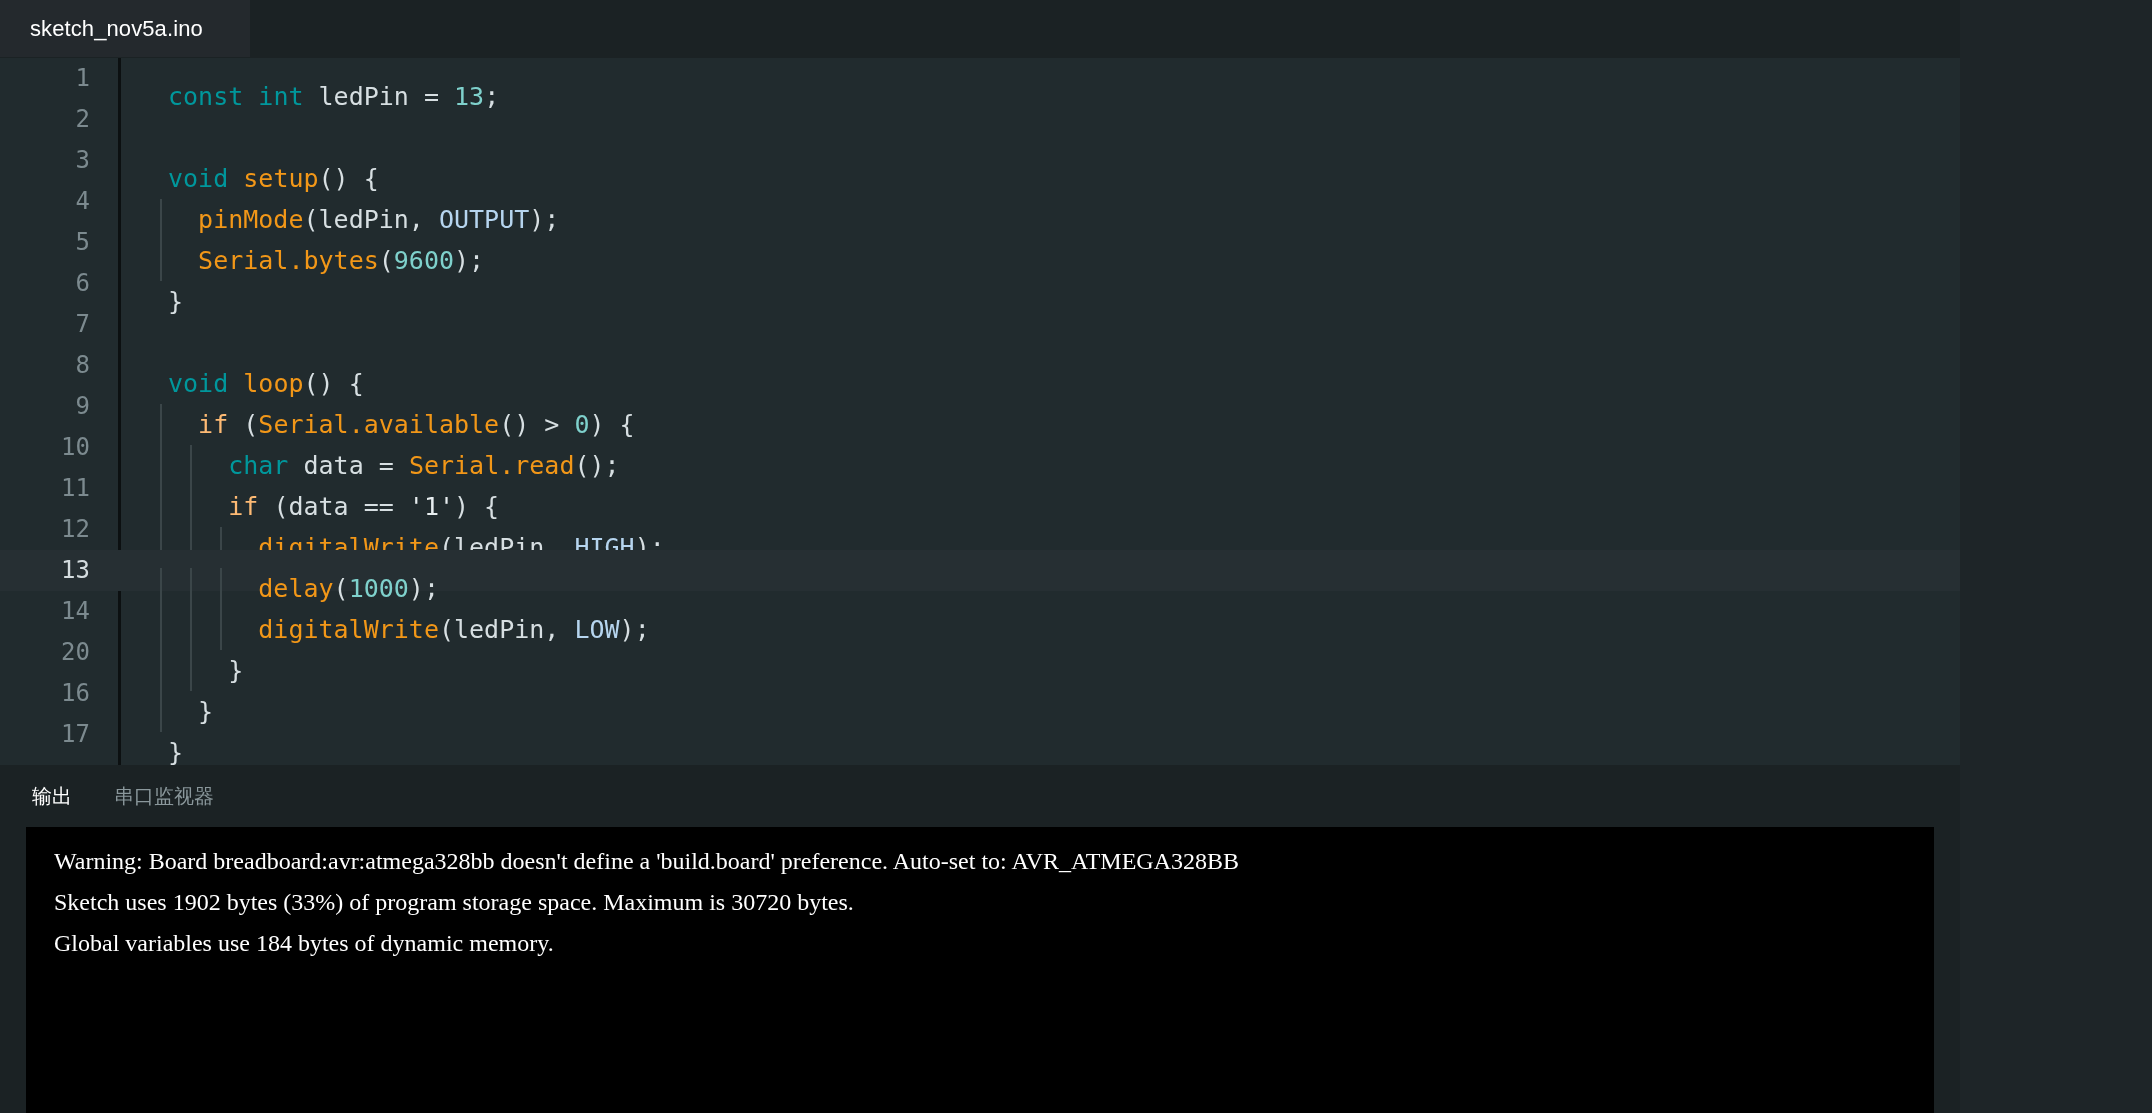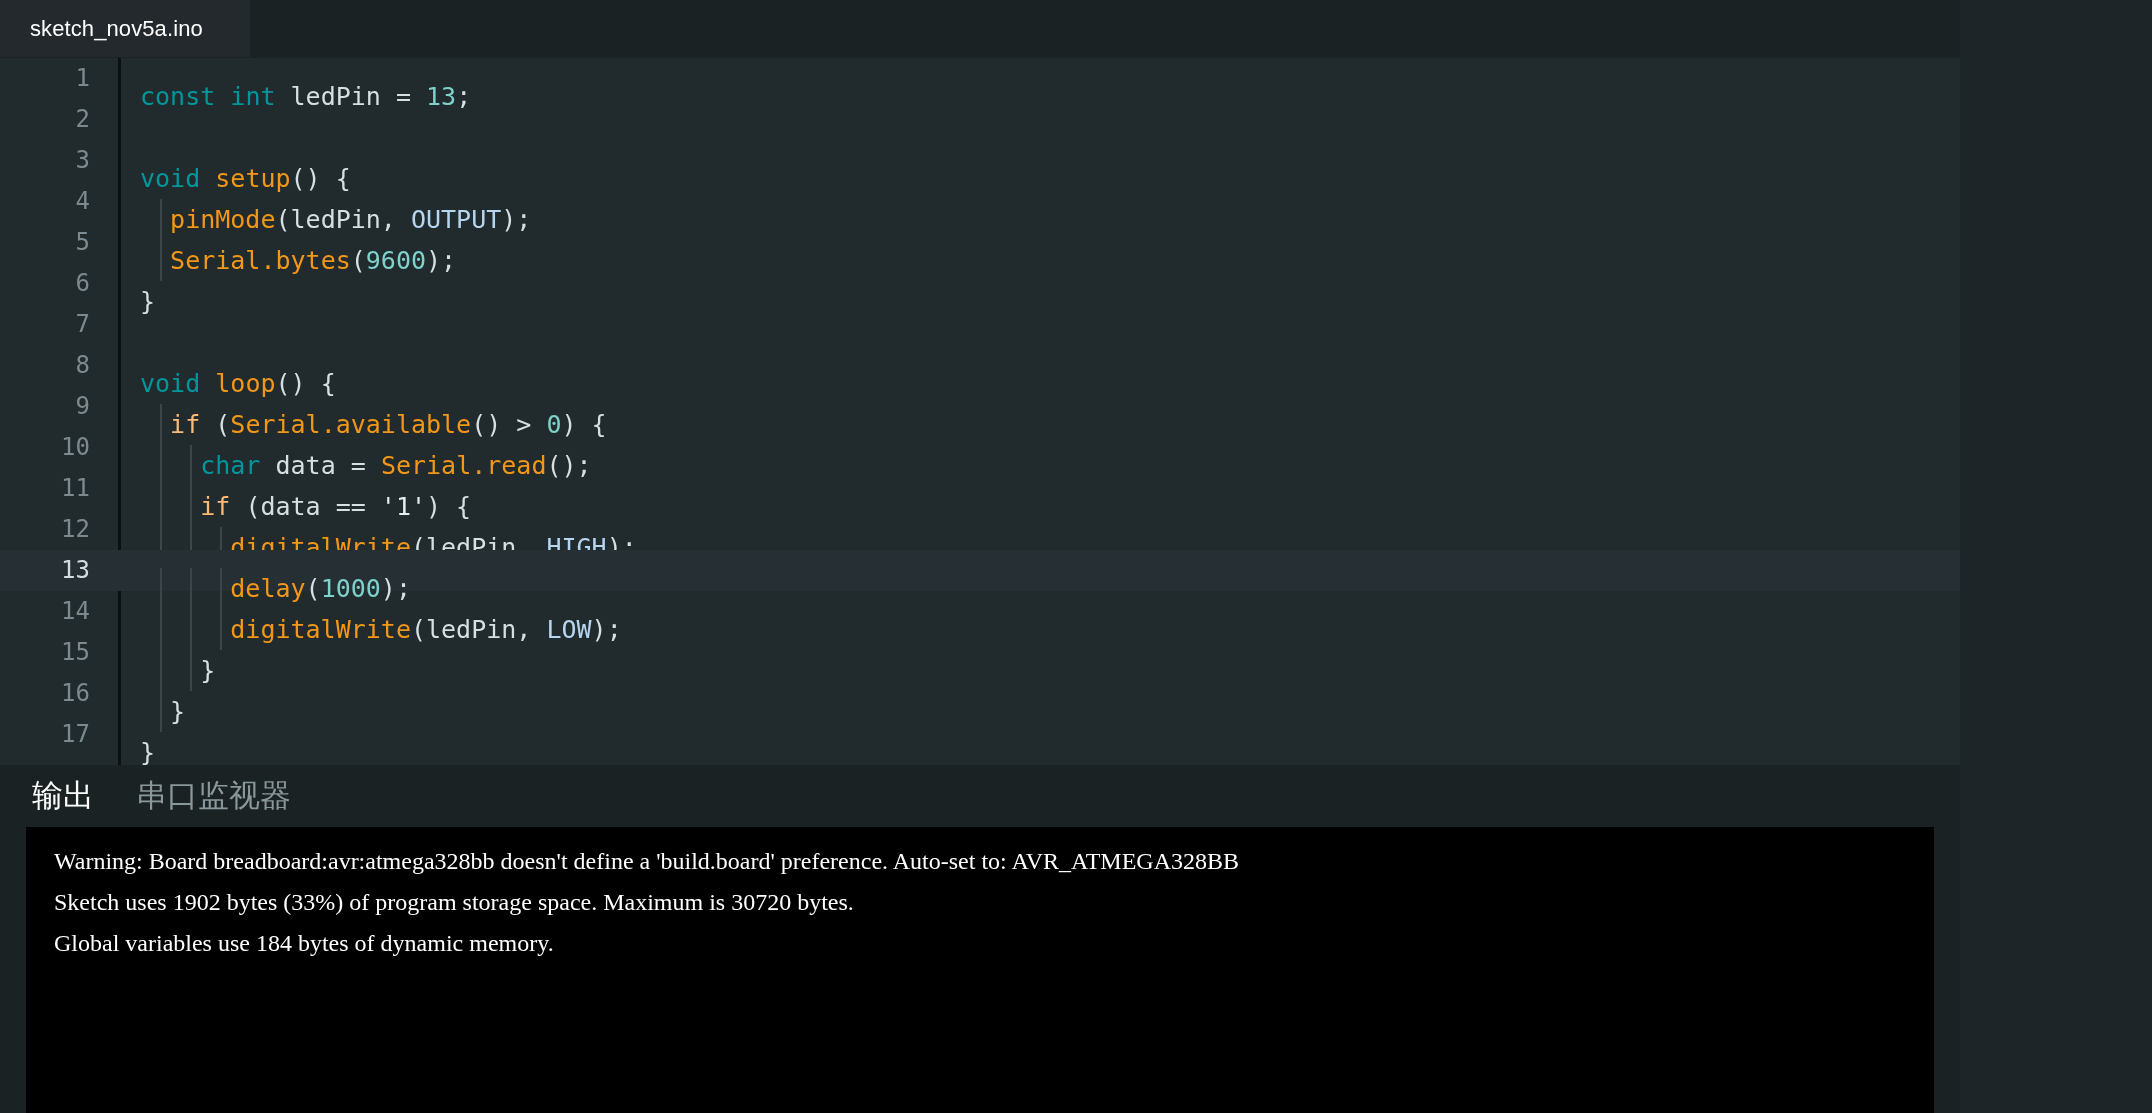--- a/index.html
+++ b/index.html
@@ -91,21 +91,21 @@
     position: absolute;
     left: 118px;
     top: 0;
     bottom: 0;
     width: 0;
     border-left: 3px solid #0c1011;
   }
 
   .code-text {
     flex: 1 1 auto;
-    padding-left: 22px;
+    padding-left: 50px;
     color: #d7dfe2;
     position: relative;
     margin-top: 36px;
   }
 
   
   .guide {
     position: absolute;
     top: 0;
     height: 41px;
@@ -132,21 +132,21 @@
   .panel-tabs {
     height: 62px;
     flex: 0 0 62px;
     display: flex;
     align-items: center;
     padding-left: 30px;
     gap: 38px;
     background: #1b2224;
   }
   .panel-tab {
-    font-size: 31px;
+    font-size: 20px;
     color: #8a979b;
     cursor: pointer;
     user-select: none;
     padding: 4px 2px;
   }
   .panel-tab.active {
     color: #ffffff;
   }
 
   .console {
@@ -187,21 +187,21 @@
         <div class="code-line"><span class="ln">5</span><span class="code-text"><span class="guide" style="left: 42px;"></span><span class="t-plain">  </span><span class="t-fn">Serial</span><span class="t-fn">.</span><span class="t-fn">bytes</span><span class="t-punct">(</span><span class="t-num">9600</span><span class="t-punct">);</span></span></div>
         <div class="code-line"><span class="ln">6</span><span class="code-text"><span class="t-punct">}</span></span></div>
         <div class="code-line"><span class="ln">7</span><span class="code-text"></span></div>
         <div class="code-line"><span class="ln">8</span><span class="code-text"><span class="t-key">void</span><span class="t-plain"> </span><span class="t-fn">loop</span><span class="t-punct">() {</span></span></div>
         <div class="code-line"><span class="ln">9</span><span class="code-text"><span class="guide" style="left: 42px;"></span><span class="t-plain">  </span><span class="t-ctrl">if</span><span class="t-punct"> (</span><span class="t-fn">Serial</span><span class="t-fn">.</span><span class="t-fn">available</span><span class="t-punct">() </span><span class="t-punct">&gt;</span><span class="t-plain"> </span><span class="t-num">0</span><span class="t-punct">) {</span></span></div>
         <div class="code-line"><span class="ln">10</span><span class="code-text"><span class="guide" style="left: 42px;"></span><span class="guide" style="left: 72.1px;"></span><span class="t-plain">    </span><span class="t-key">char</span><span class="t-plain"> data </span><span class="t-punct">=</span><span class="t-plain"> </span><span class="t-fn">Serial</span><span class="t-fn">.</span><span class="t-fn">read</span><span class="t-punct">();</span></span></div>
         <div class="code-line"><span class="ln">11</span><span class="code-text"><span class="guide" style="left: 42px;"></span><span class="guide" style="left: 72.1px;"></span><span class="t-plain">    </span><span class="t-ctrl">if</span><span class="t-punct"> (data </span><span class="t-punct">==</span><span class="t-plain"> </span><span class="t-str">'1'</span><span class="t-punct">) {</span></span></div>
         <div class="code-line"><span class="ln">12</span><span class="code-text"><span class="guide" style="left: 42px;"></span><span class="guide" style="left: 72.1px;"></span><span class="guide" style="left: 102.2px;"></span><span class="t-plain">      </span><span class="t-fn">digitalWrite</span><span class="t-punct">(</span><span class="t-plain">ledPin</span><span class="t-punct">, </span><span class="t-const">HIGH</span><span class="t-punct">);</span></span></div>
         <div class="code-line active"><span class="ln">13</span><span class="code-text"><span class="guide" style="left: 42px;"></span><span class="guide" style="left: 72.1px;"></span><span class="guide" style="left: 102.2px;"></span><span class="t-plain">      </span><span class="t-fn">delay</span><span class="t-punct">(</span><span class="t-num">1000</span><span class="t-punct">);</span></span></div>
         <div class="code-line"><span class="ln">14</span><span class="code-text"><span class="guide" style="left: 42px;"></span><span class="guide" style="left: 72.1px;"></span><span class="guide" style="left: 102.2px;"></span><span class="t-plain">      </span><span class="t-fn">digitalWrite</span><span class="t-punct">(</span><span class="t-plain">ledPin</span><span class="t-punct">, </span><span class="t-const">LOW</span><span class="t-punct">);</span></span></div>
-        <div class="code-line"><span class="ln">15</span><span class="code-text"><span class="guide" style="left: 42px;"></span><span class="guide" style="left: 72.1px;"></span><span class="t-punct">    }</span></span></div>
+        <div class="code-line"><span class="ln">20</span><span class="code-text"><span class="guide" style="left: 42px;"></span><span class="guide" style="left: 72.1px;"></span><span class="t-punct">    }</span></span></div>
         <div class="code-line"><span class="ln">16</span><span class="code-text"><span class="guide" style="left: 42px;"></span><span class="t-punct">  }</span></span></div>
         <div class="code-line"><span class="ln">17</span><span class="code-text"><span class="t-punct">}</span></span></div>
         <div class="code-line"><span class="ln">18</span><span class="code-text"></span></div>
       </div>
   </div>
 
   <div class="panel">
     <div class="panel-tabs" id="panel-tabs">
         <div class="panel-tab active">输出</div>
         <div class="panel-tab">串口监视器</div>

